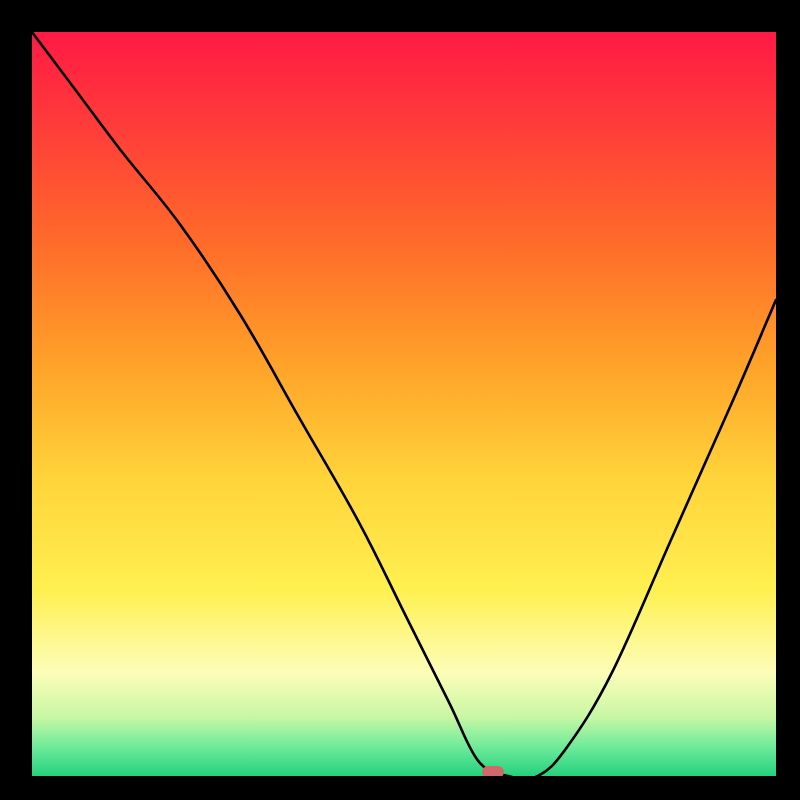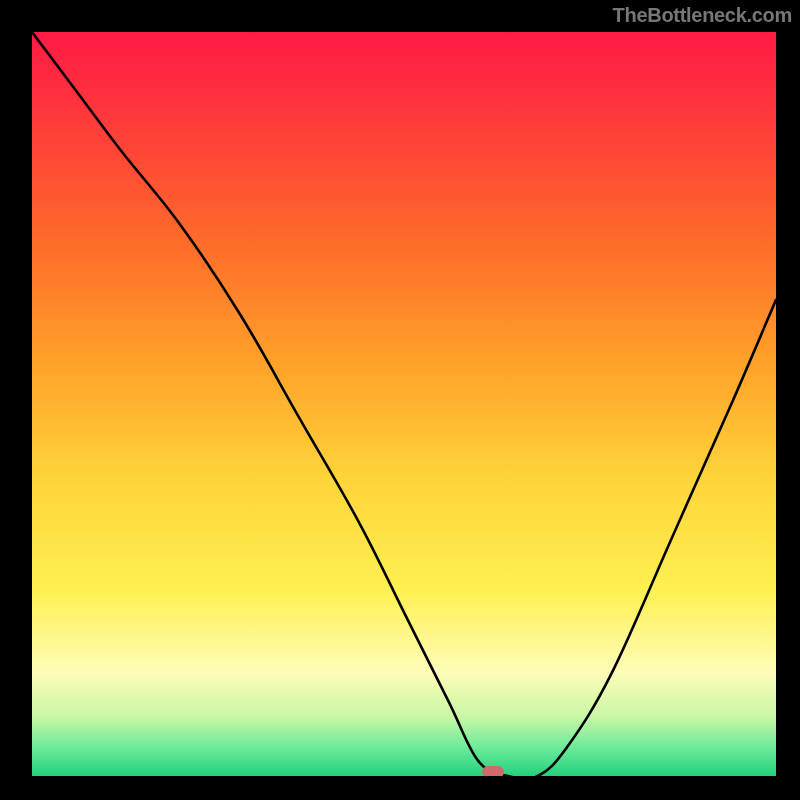--- a/index.html
+++ b/index.html
@@ -48,21 +48,20 @@
     height: 12px;
     border-radius: 6px;
     transform: translate(-50%, -50%);
   }
 </style>
 </head>
 <body>
 
 <div class="figure">
 
-  <div class="attribution">TheBottleneck.com</div>
 
   <div class="plot-area">
     <svg class="gradient-bg" viewBox="0 0 100 100" preserveAspectRatio="none">
       <defs>
         <linearGradient id="bg-grad" x1="0" y1="0" x2="0" y2="1">
             <stop offset="0%" stop-color="#ff1a45"></stop>
             <stop offset="12%" stop-color="#ff3a3a"></stop>
             <stop offset="28.000000000000004%" stop-color="#ff6a2a"></stop>
             <stop offset="45%" stop-color="#ffa329"></stop>
             <stop offset="60%" stop-color="#ffd43a"></stop>

